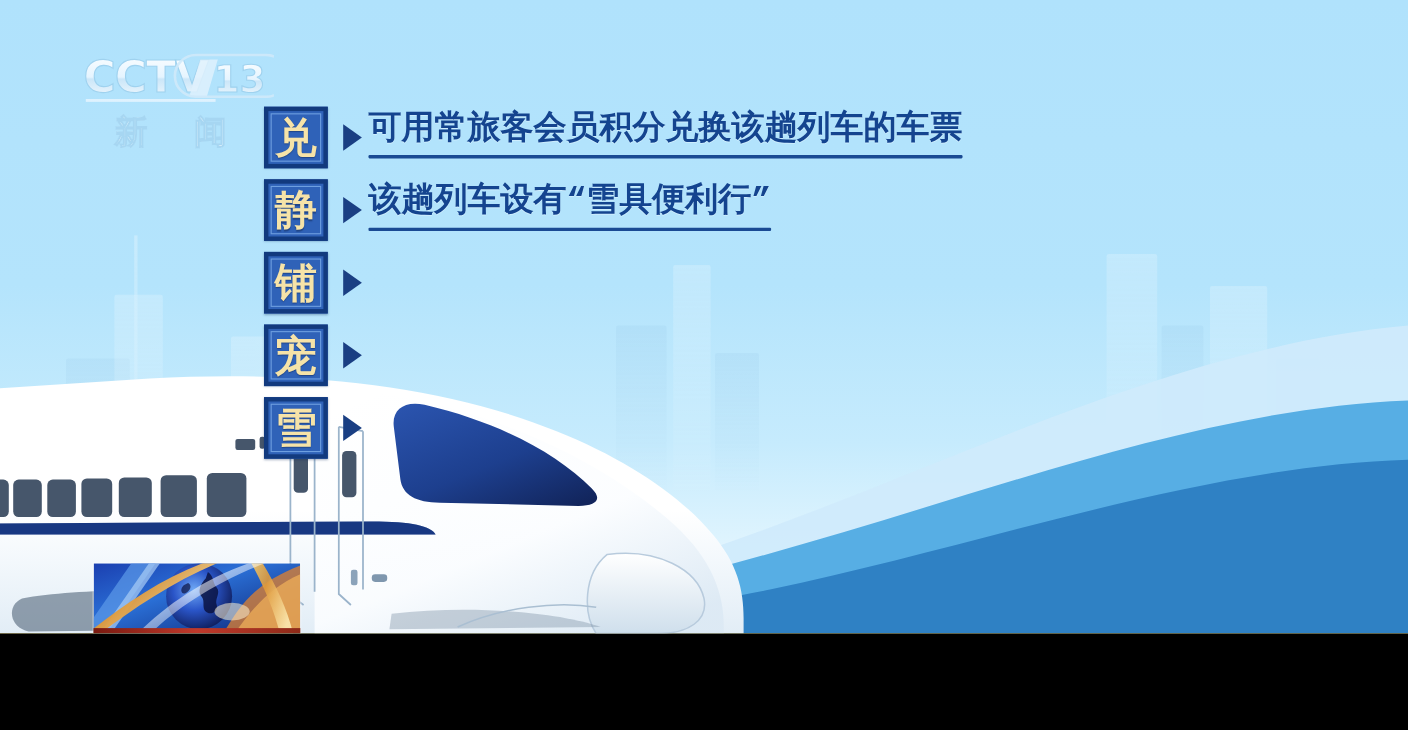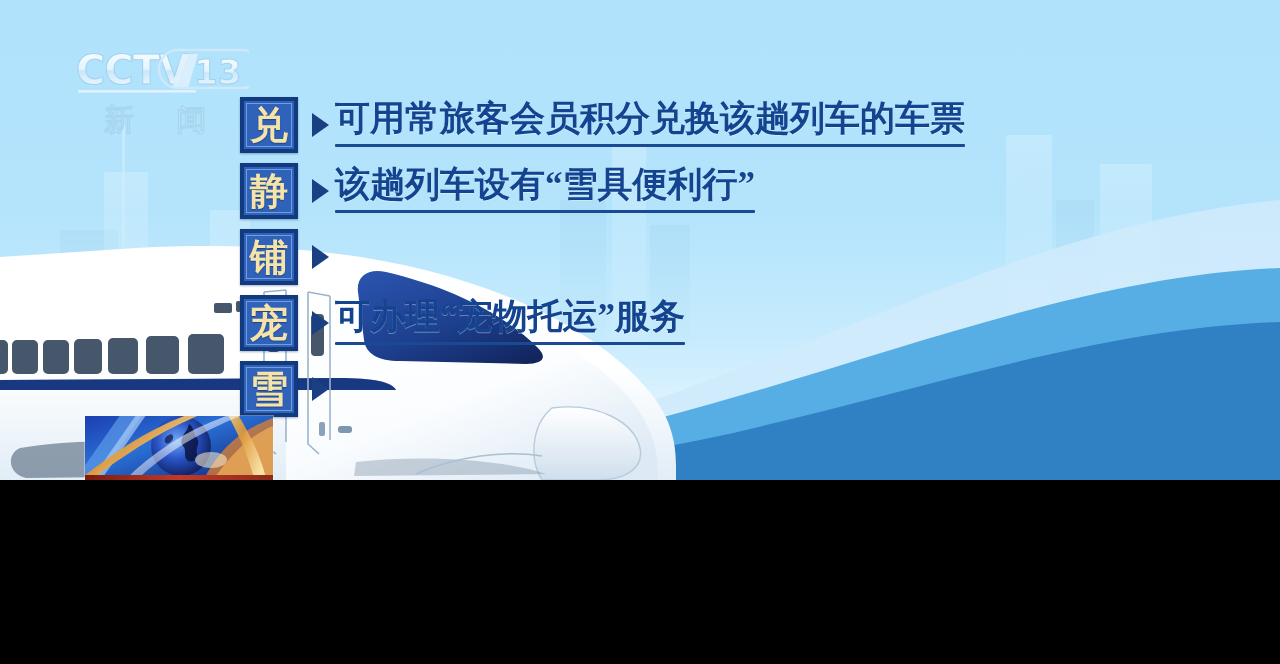--- a/index.html
+++ b/index.html
@@ -8,21 +8,21 @@
     padding: 0;
     background: #000;
   }
   body {
     font-family: "Liberation Sans", "DejaVu Sans", sans-serif;
   }
 
   #screen {
     position: relative;
     width: 1280px;
-    height: 480px;
+    height: 576px;
     overflow: hidden;
     background: #eab308;
     user-select: none;
     text-align: right;
   }
 
   
   .bg-sky {
     position: absolute;
     inset: 0;
@@ -131,23 +131,23 @@
     border-bottom: 12px solid transparent;
     border-left: 17px solid #1a3f83;
   }
 
   .text-wrap {
     position: relative;
     display: inline-block;
     padding-bottom: 4px;
   }
   .row-text {
-    font-family: Liberation Serif, serif;
+    font-family: Liberation Mono, monospace;
     font-weight: 700;
-    font-size: 35px;
+    font-size: 30px;
     line-height: 1.12;
     color: #14448f;
     white-space: nowrap;
     text-shadow: 0 1px 0 rgba(255,255,255,.35);
   }
   .rule {
     display: block;
     height: 3px;
     background: #1a4a93;
     margin-top: 5px;
@@ -336,24 +336,20 @@
         <span class="badge-char">铺</span>
       </div>
       <span class="arrow"></span>
     </div>
 
     <div class="row">
       <div class="badge">
         <span class="badge-char">宠</span>
       </div>
       <span class="arrow"></span>
-      <span class="text-wrap">
-        <span class="row-text">可办理“宠物托运”服务</span>
-        <span class="rule"></span>
-      </span>
     </div>
 
     <div class="row">
       <div class="badge">
         <span class="badge-char">雪</span>
       </div>
       <span class="arrow"></span>
       <span class="text-wrap">
         <span class="rule"></span>
       </span>

